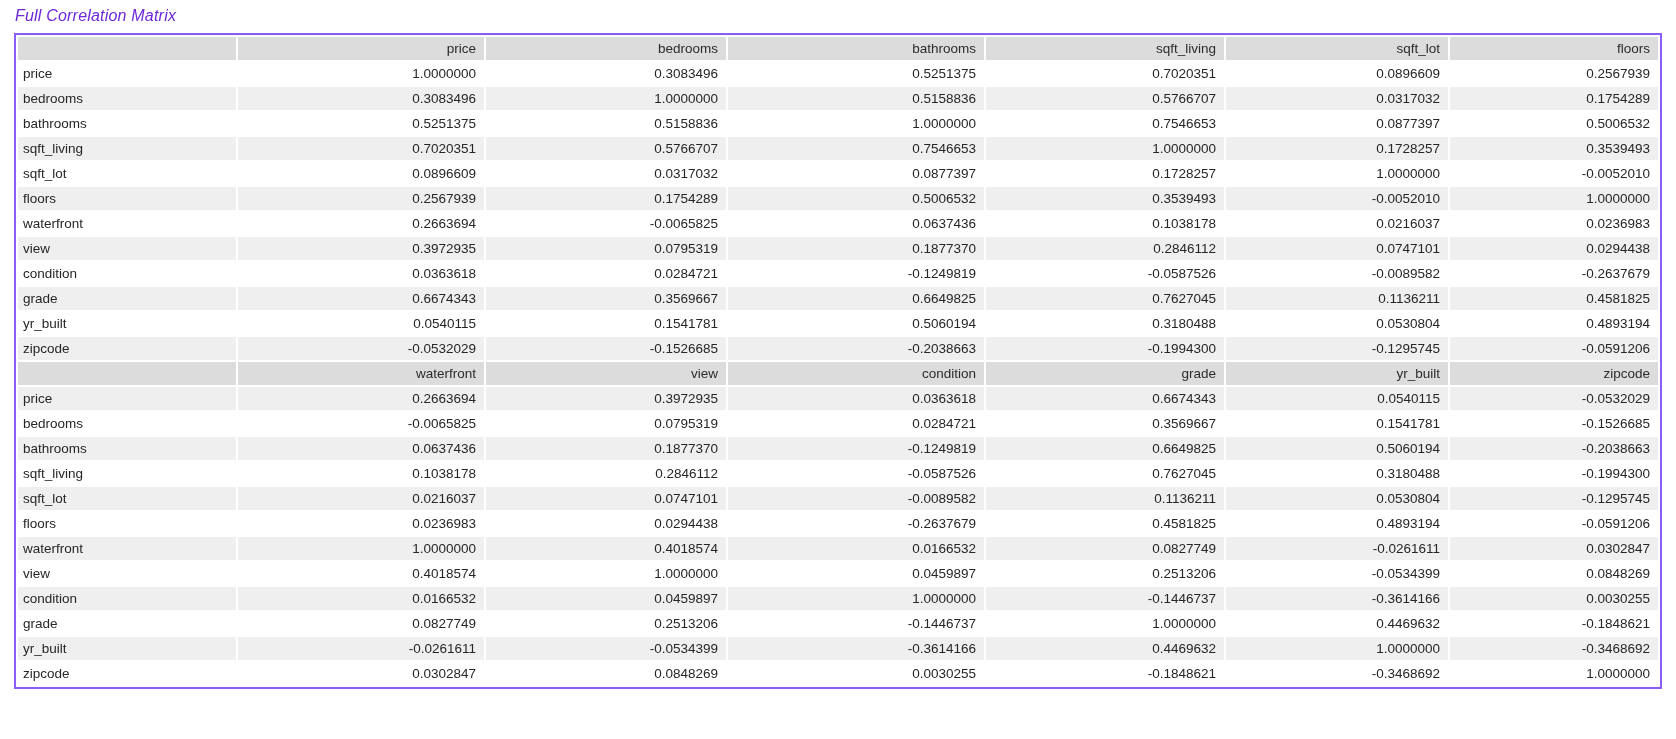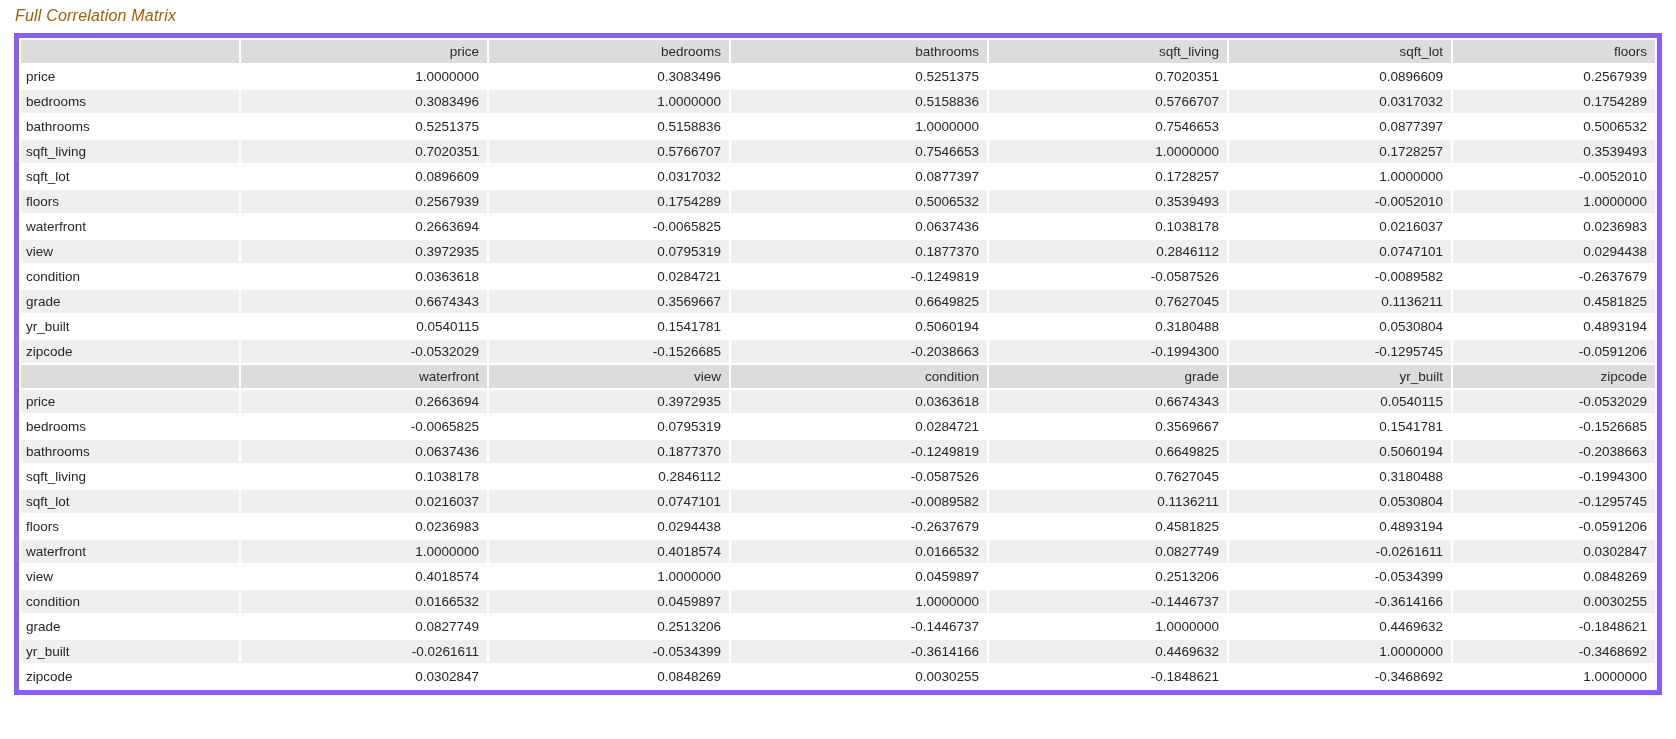--- a/index.html
+++ b/index.html
@@ -13,28 +13,28 @@
   }
   .page {
     width: 1676px;
     height: 739px;
     overflow: hidden;
   }
   .title {
     font-style: italic;
     font-weight: 400;
     font-size: 16px;
-    color: #a16207;
+    color: #6d28d9;
     margin: 7px 0 8px 15px;
     letter-spacing: 0.2px;
   }
   table.corr {
     border-collapse: separate;
     border-spacing: 2px;
-    border: 5px solid #8b5cf6;
+    border: 2px solid #8b5cf6;
     margin-left: 14px;
     width: 1648px;
     table-layout: fixed;
     background: #ffffff;
   }
   th, td {
     height: 23px;
     padding: 0 8px;
     font-size: 13.5px;
     line-height: 23px;

